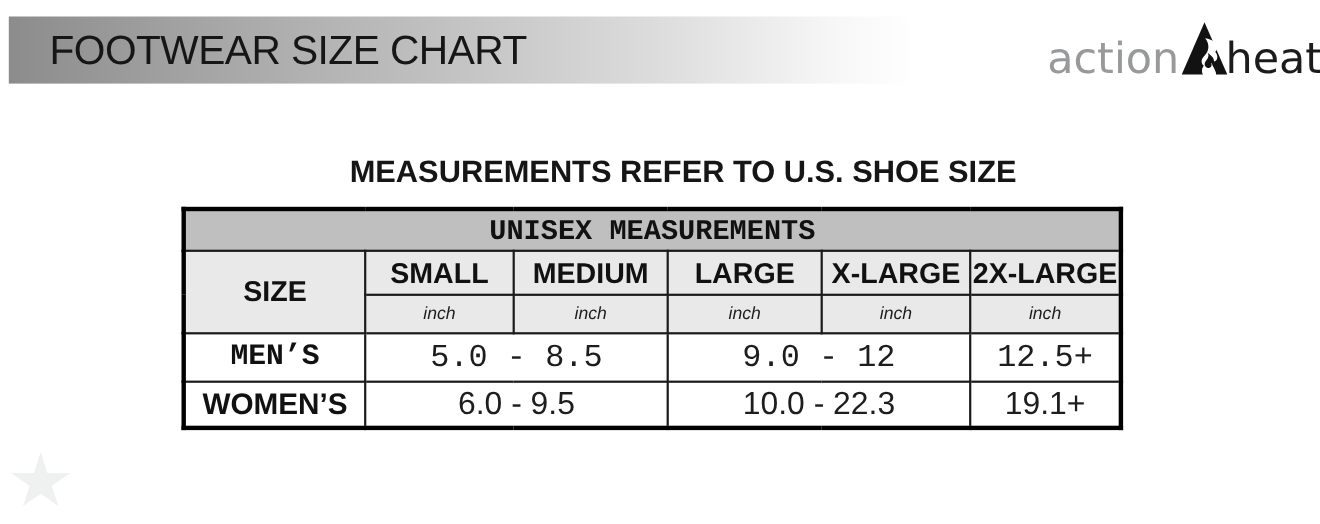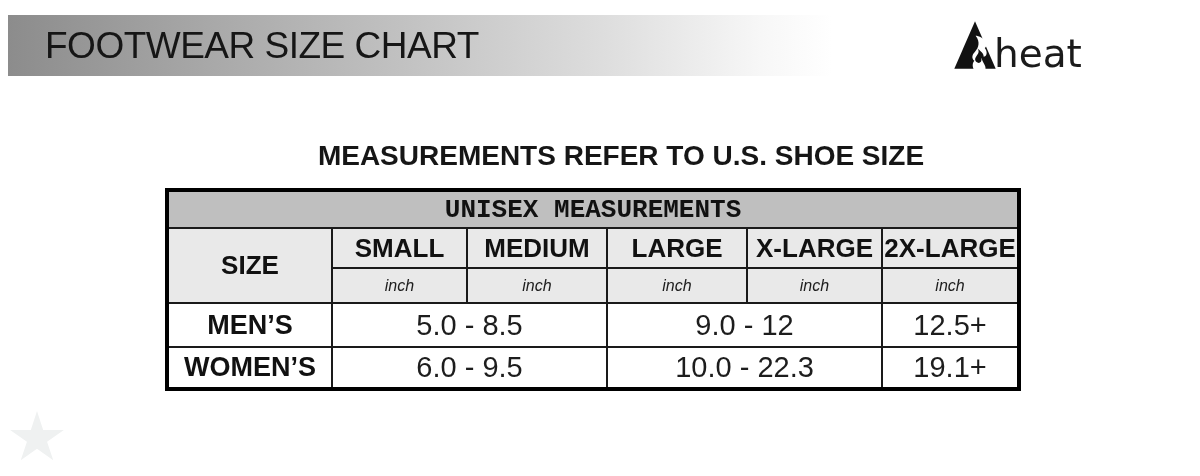--- a/index.html
+++ b/index.html
@@ -62,40 +62,41 @@
   tr.unit-row td {
     background: var(--header-bg, #e9e9e9);
     font-style: italic; font-size: 16px; height: 33px; color: #1d1d1d;
   }
   tr.data-row th {
     background: #fff; font-size: 27px; font-weight: bold; color: #111;
   }
   tr.data-row td {
     background: #fff; font-size: 29px; font-weight: normal; color: #1d1d1d;
   }
-  tr.data-row.men  { height: 44px; }
+  tr.data-row.men  { height: 44px; font-family: Liberation Mono, monospace; }
   tr.data-row.women{ height: 42px; }
   
   .star-watermark {
     position: absolute; left: 9px; top: 411px; width: 56px; height: 54px;
     background: var(--watermark, #eff1f1);
     clip-path: polygon(50% 0%, 61% 35%, 98% 35%, 68% 57%, 79% 91%,
                        50% 70%, 21% 91%, 32% 57%, 2% 35%, 39% 35%);
   }
 </style>
 </head>
 <body>
 
 <div class="page">
 
   <div class="header-bar">
     <h1>FOOTWEAR SIZE CHART</h1>
   </div>
 
   <div class="brand">
+    <span class="word-action">action</span>
     <span class="flame-tri">
       <svg width="44" height="56" viewBox="0 0 72 92" aria-hidden="true">
         <polygon points="36,2 70,80 2,80" fill="#121212"></polygon>
         <path d="M37,26 C45,36 42,46 36,52 C31,57 30,63 35,67
                  C30,72 32,82 39,87 C47,92 55,85 53,77
                  C51,70 46,66 47,60 C55,63 58,53 52,46
                  C57,43 55,33 47,29 C43,27 39,26 37,26 Z" fill="#ffffff"></path>
         <path d="M40,47 C44,52 41,56 38,60 C35,64 36,68 40,70
                  C45,72 48,67 46,63 C51,66 52,58 47,53 C44,50 41,48 40,47 Z" fill="#121212"></path>
       </svg>

